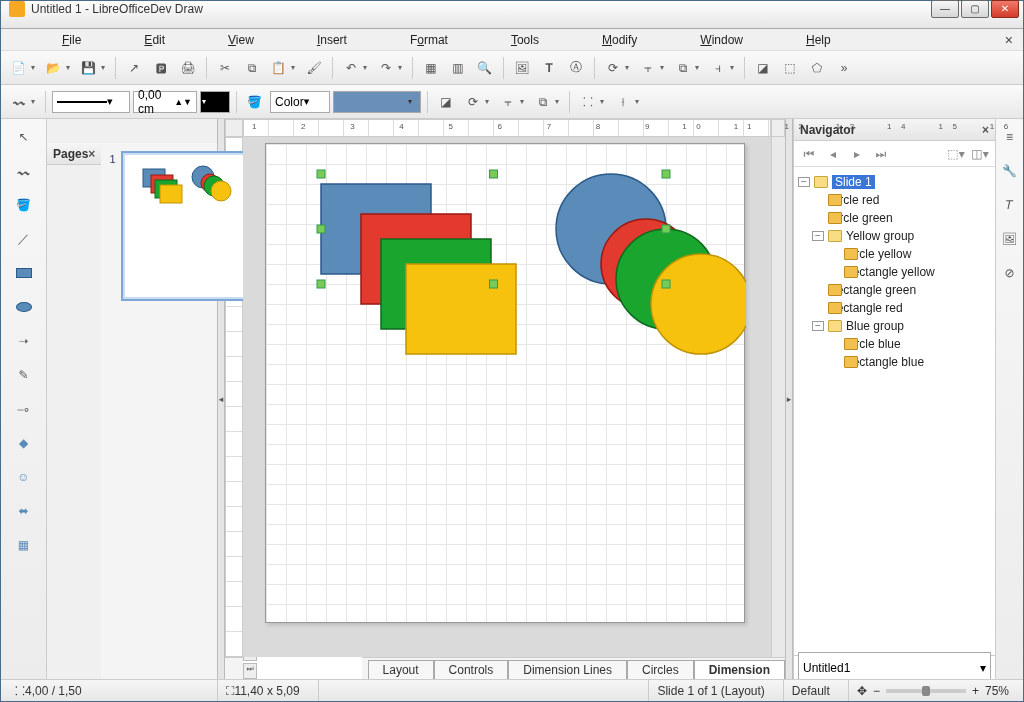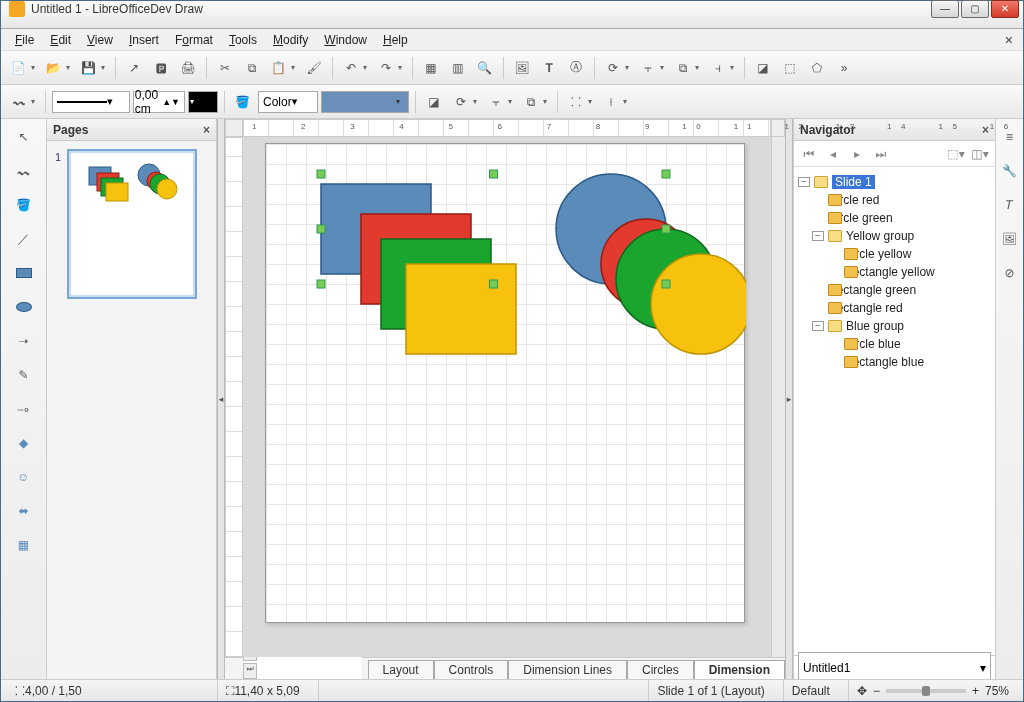--- a/index.html
+++ b/index.html
@@ -7,36 +7,36 @@
 .window { width: 1024px; height: 702px; background: #f0f0f0; border: 1px solid #4a6a8a; display: flex; flex-direction: column; }
 
 .titlebar { height: 28px; background: linear-gradient(#fdfdfd,#e6e6e6); display:flex; align-items:center; padding:0 4px 12px 8px; border-bottom:1px solid #aaa;}
 .titlebar .icon { width:16px; height:16px; background:#f7a823; border-radius:2px; margin-right:6px;}
 .titlebar .title { flex:1; color:#333; }
 .winbtns { display:flex; gap:2px; }
 .winbtn { width:28px; height:18px; border:1px solid #6a6a6a; background:linear-gradient(#f7f7f7,#d6d6d6); border-radius:2px; display:flex; align-items:center; justify-content:center; font-size:10px; color:#333;}
 .winbtn.close { background:linear-gradient(#f07a6a,#d43a2a); color:#fff; border-color:#8a2a1a;}
 
 .menubar { height:22px; background:#f0f0f0; display:flex; align-items:center; padding:0 6px; border-bottom:1px solid #ddd; }
-.menubar span { padding:2px 8px; color:#222;}
+.menubar span { padding:2px 8px; color:#222;margin-left:47px;}
 .menubar span u { text-decoration:underline; }
 .menubar .closex { margin-left:auto; font-size:14px; color:#444; padding:0 4px;}
 
 .toolbar { height:34px; background:linear-gradient(#fafafa,#e9e9e9); border-bottom:1px solid #ccc; display:flex; align-items:center; padding:0 6px; gap:3px; }
 .tbtn { width:24px; height:24px; border:1px solid transparent; border-radius:3px; display:flex; align-items:center; justify-content:center; color:#555; }
 .tsep { width:1px; height:22px; background:#ccc; margin:0 3px; }
 .dd { width:8px; color:#666; font-size:8px; margin-left:-3px;}
 .tbox { height:22px; border:1px solid #aaa; background:#fff; padding:0 4px; display:flex; align-items:center; font-size:11px;}
 
 .body { flex:1; display:flex; min-height:0; }
 .ltool { width:46px; background:linear-gradient(#f7f7f7,#ececec); border-right:1px solid #ccc; display:flex; flex-direction:column; align-items:center; padding-top:6px; gap:10px;}
 .ltool .tbtn { width:28px; height:24px; }
 .panehdr { height:22px; background:linear-gradient(#f5f5f5,#e5e5e5); border-bottom:1px solid #ccc; display:flex; align-items:center; padding:0 6px; font-weight:bold; color:#333;}
 .panehdr .x { margin-left:auto; color:#555; }
-.pages { width:170px; display:flex; flex-direction:column; border-right:1px solid #ccc;}
+.pages { width:170px; display:flex; flex-direction:row; border-right:1px solid #ccc;margin-top:24px;}
 .pages .thumbwrap { flex:1; background:#f4f4f4; padding:8px; }
 .thumb { width:130px; height:150px; background:#fff; border:2px solid #7aa7d8; box-shadow:0 0 0 2px #c9ddf2 inset; margin-left:12px; position:relative;}
 .thumb .num { position:absolute; left:-14px; top:0; color:#336; font-size:11px;}
 
 .canvas-area { flex:1; display:flex; flex-direction:column; background:#f0f0f0; min-width:0;}
 .rulerrow { display:flex; height:18px; }
 .corner { width:18px; background:#eee; border:1px solid #ccc;}
 .ruler-h { flex:1; background:repeating-linear-gradient(90deg,#fff 0,#fff 24px,#ddd 24px,#ddd 25px); border:1px solid #ccc; font-size:8px; position:relative;}
 .ruler-h::before{ content:"1   2   3   4   5   6   7   8   9  10  11  12  13  14  15  16  17  18  19"; white-space:pre; position:absolute; left:8px; top:2px; letter-spacing:9.5px; color:#555; font-size:8px;}
 .cmain { flex:1; display:flex; min-height:0;}
@@ -150,21 +150,21 @@
     <div class="tbtn">⬚</div>
     <div class="tbtn">⬠</div>
     <div class="tbtn">»</div>
   </div>
 
   <div class="toolbar">
     <div class="tbtn">〰</div>
       <div class="dd">▾</div>
     <div class="tsep"></div>
     <div class="tbox" style="width:78px"><span style="border-top:2px solid #000; width:50px;"></span> ▾</div>
-    <div class="tbox" style="width:52px; justify-content:flex-end;">
+    <div class="tbox" style="width:64px; justify-content:flex-end;">
         <span>0,00 cm</span>
         <span style="margin-left:4px;font-size:9px;">▲▼</span>
       </div>
     <div class="tbox" style="width:30px;background:#000;">
         <span class="dd" style="color:#fff">▾</span>
       </div>
     <div class="tsep"></div>
     <div class="tbtn">🪣</div>
     <div class="tbox" style="width:60px"><span>Color</span> ▾</div>
     <div class="tbox" style="width:88px;background:#6a8fb8;">

